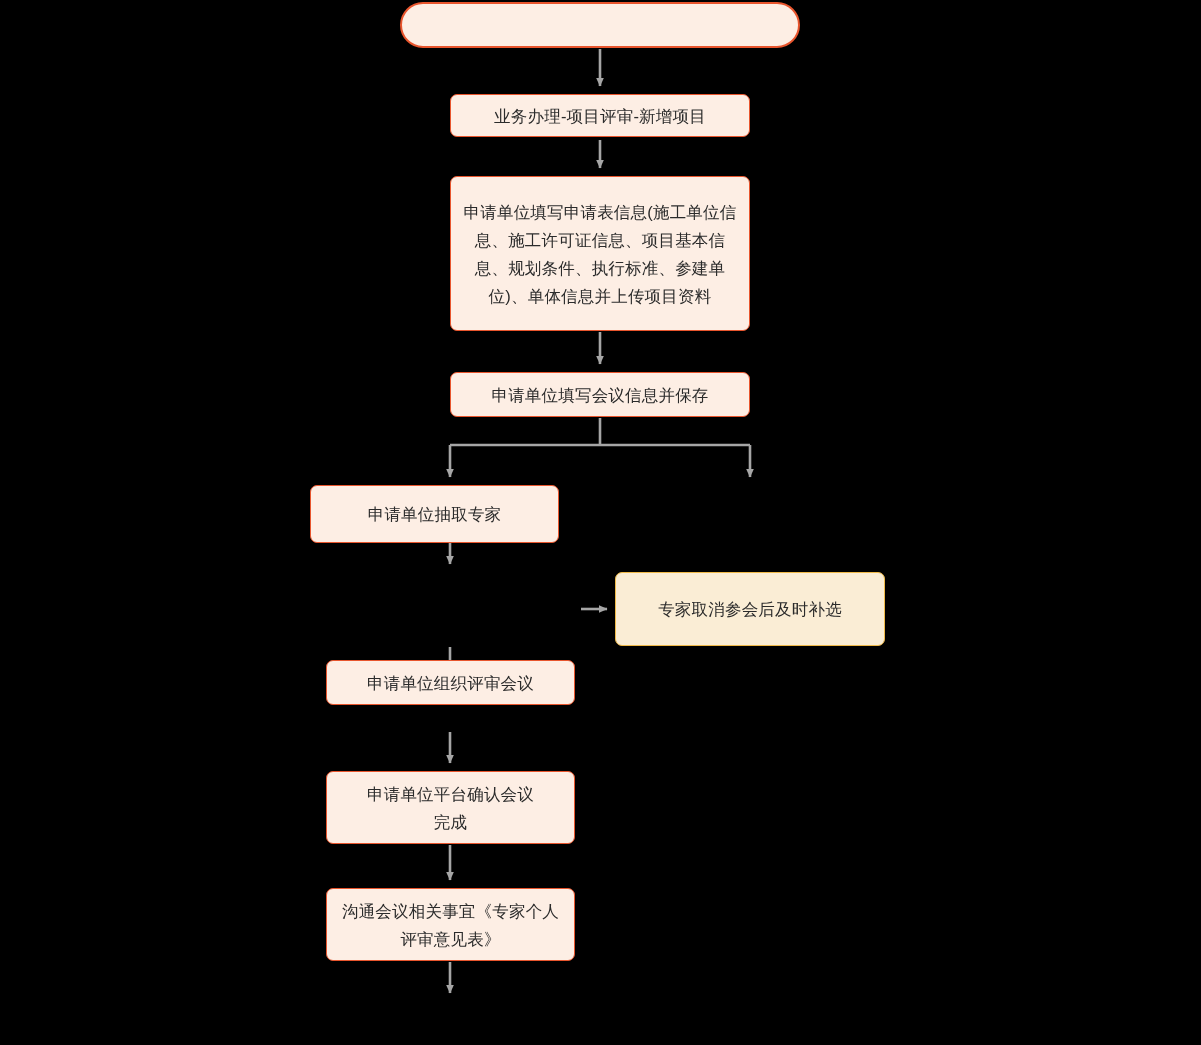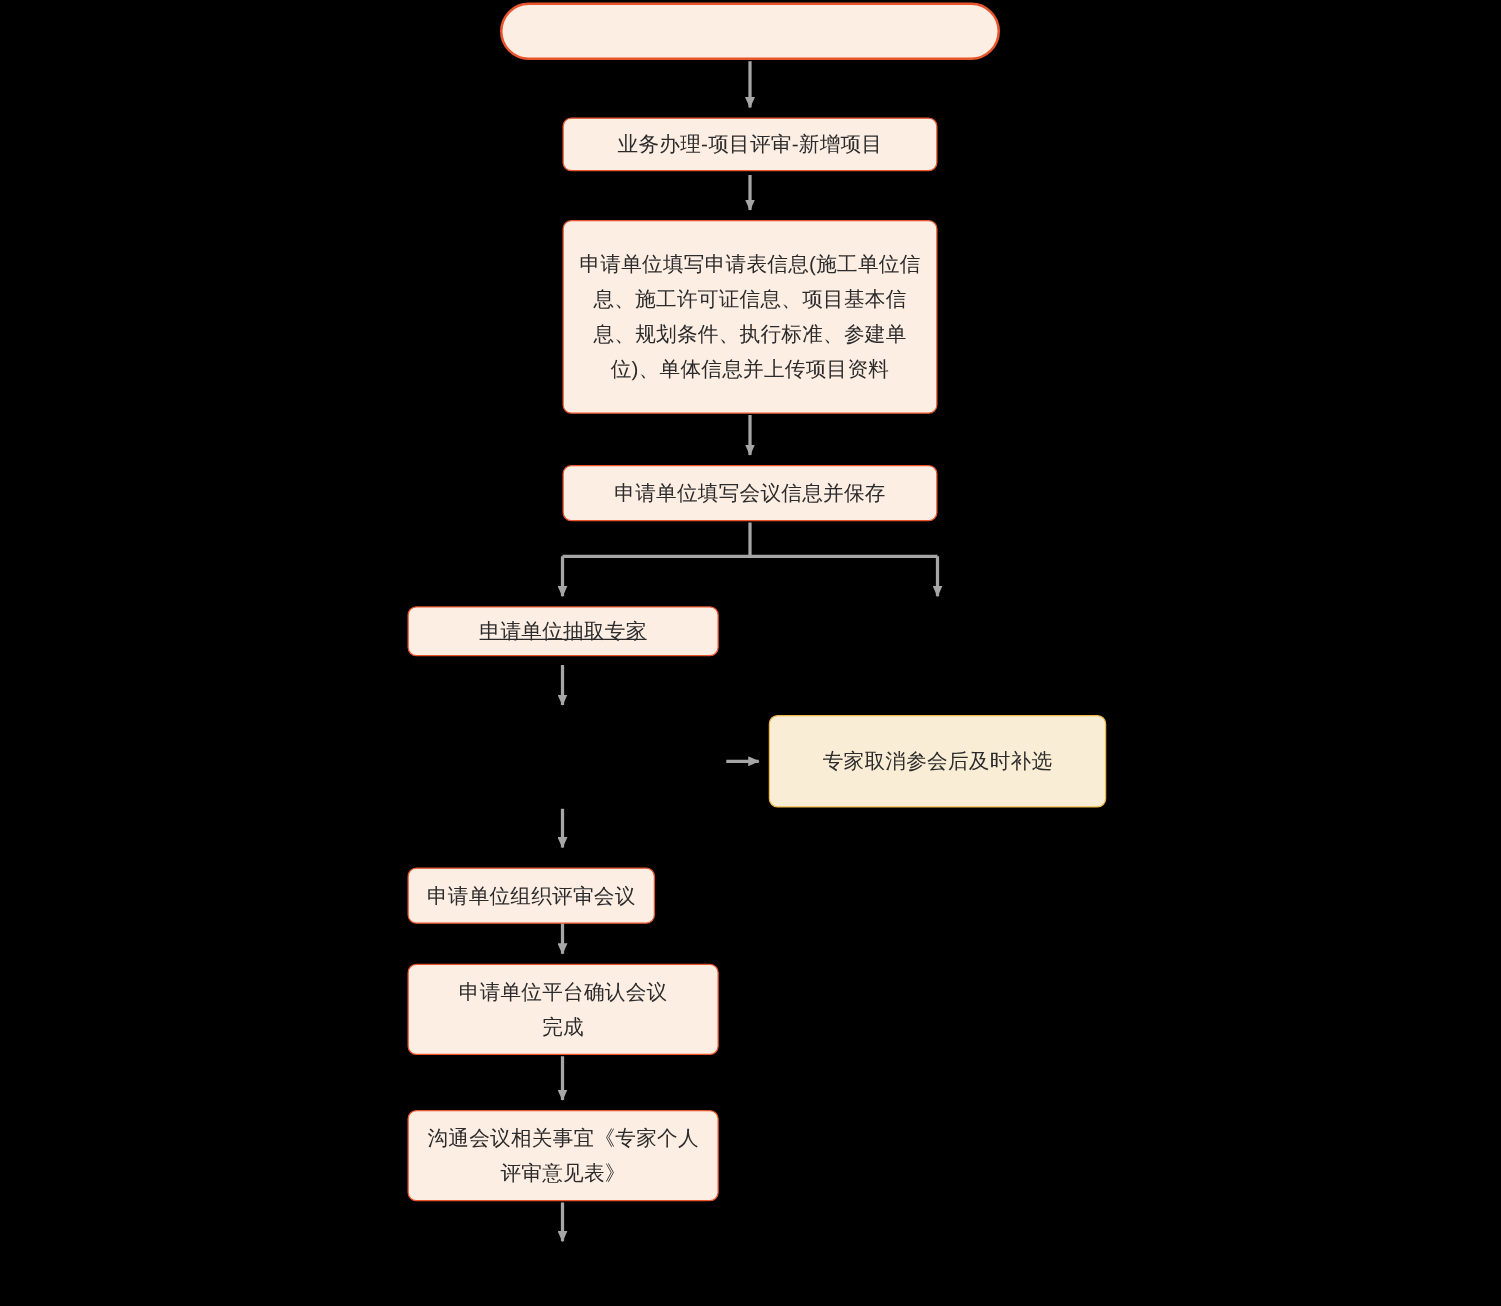--- a/index.html
+++ b/index.html
@@ -124,27 +124,27 @@
   </svg>
 
   <div class="node terminator" style="left:400px; top:2px; width:400px; height:46px;"></div>
 
   <div class="node pink" style="left:450px; top:94px; width:300px; height:43px;">业务办理-项目评审-新增项目</div>
 
   <div class="node pink" style="left:450px; top:176px; width:300px; height:155px;">申请单位填写申请表信息(施工单位信息、施工许可证信息、项目基本信息、规划条件、执行标准、参建单位)、单体信息并上传项目资料</div>
 
   <div class="node pink" style="left:450px; top:372px; width:300px; height:45px;">申请单位填写会议信息并保存</div>
 
-  <div class="node pink" style="left:326px; top:485px; width:249px; height:40px;text-decoration:underline;">申请单位抽取专家</div>
+  <div class="node pink" style="left:310px; top:485px; width:249px; height:58px;">申请单位抽取专家</div>
 
 
 
   <div class="node tan" style="left:615px; top:572px; width:270px; height:74px;">专家取消参会后及时补选</div>
 
-  <div class="node pink" style="left:326px; top:694px; width:198px; height:45px;">申请单位组织评审会议</div>
+  <div class="node pink" style="left:326px; top:660px; width:249px; height:45px;">申请单位组织评审会议</div>
 
   <div class="node pink" style="left:326px; top:771px; width:249px; height:73px;">申请单位平台确认会议
 完成</div>
 
   <div class="node pink" style="left:326px; top:888px; width:249px; height:73px;">沟通会议相关事宜《专家个人评审意见表》</div>
 
 
 </div>
 
 </body></html>

